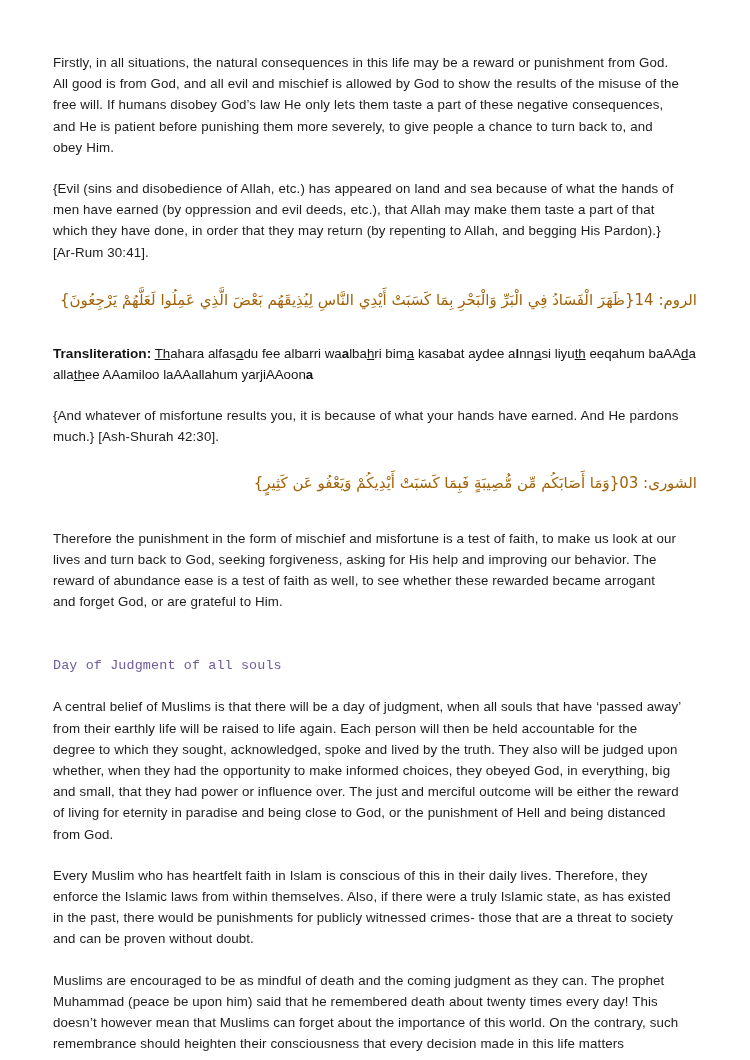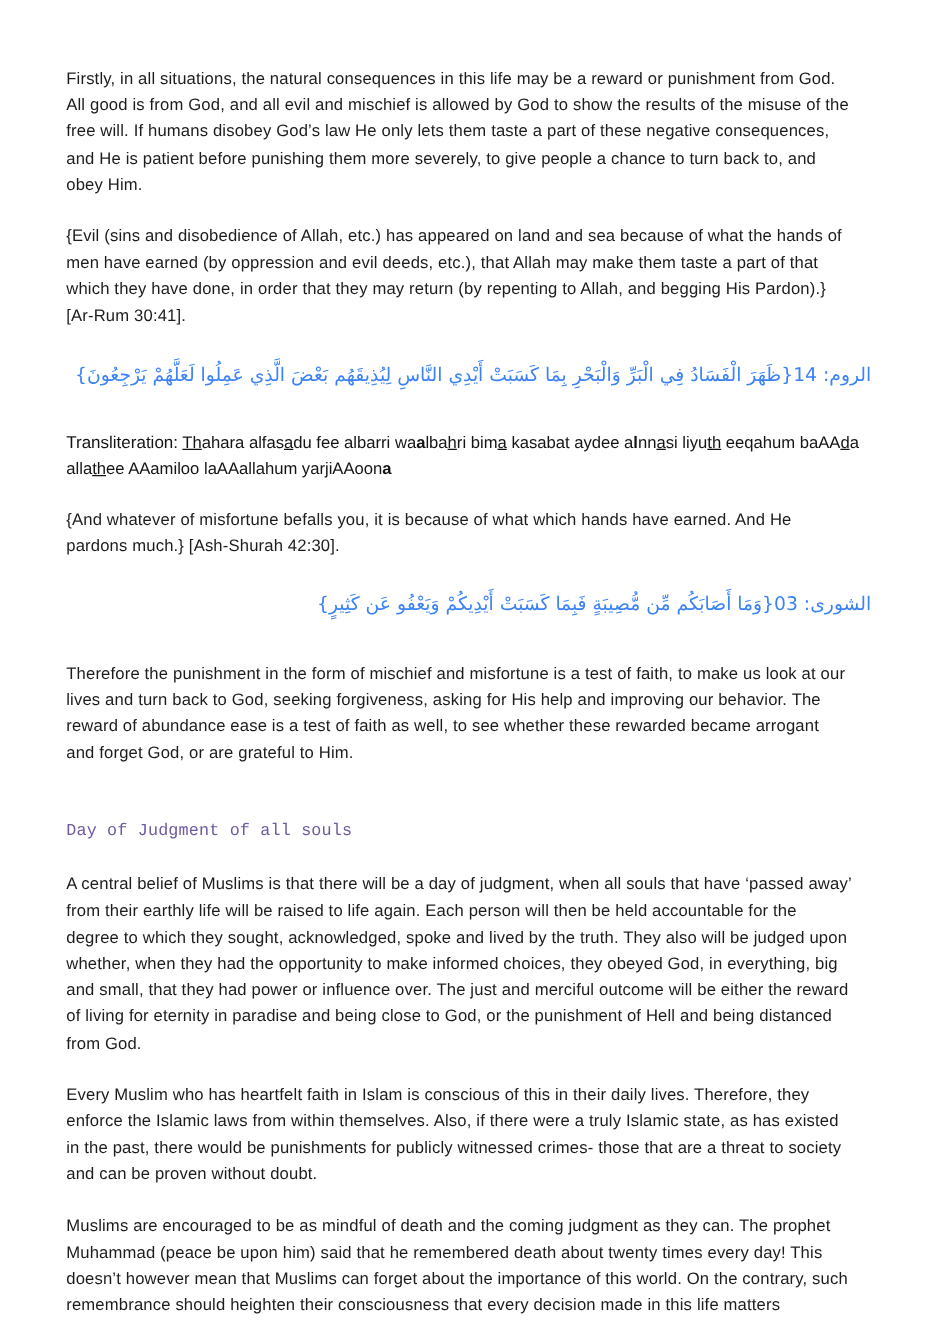--- a/index.html
+++ b/index.html
@@ -29,38 +29,38 @@
     font-size: 13.3px;
     line-height: 21.2px;
     text-align: left;
     color: #1c1c1c;
     letter-spacing: 0.01em;
   }
   .arabic-line {
     margin: 0 0 22px 0;
     font-size: 15px;
     line-height: 30px;
-    color: #3b82f6;
+    color: #a16207;
     text-align: right;
     direction: rtl;
     unicode-bidi: bidi-override;
     font-family: "DejaVu Sans", "Liberation Sans", sans-serif;
     white-space: nowrap;
     overflow: hidden;
   }
   .arabic-line.first { margin-top: 22px; margin-bottom: 28px; }
   .arabic-line.second { margin-top: 14px; margin-bottom: 30px; }
   .translit {
     margin: 0 0 20px 0;
     font-size: 13.3px;
     line-height: 21.2px;
     color: #141414;
   }
   .translit .lbl {
-    font-weight: normal;
+    font-weight: bold;
     font-size: 13.6px;
   }
   .translit u { text-decoration: underline; }
   .translit b { font-weight: bold; }
   h2.section-heading {
     margin: 0 0 20px 0;
     font-size: 13.4px;
     line-height: 20px;
     font-weight: normal;
     color: #6f5a9e;
@@ -78,21 +78,21 @@
     <p class="body-para">Firstly, in all situations, the natural consequences in this life may be a reward or punishment from God. All good is from God, and all evil and mischief is allowed by God to show the results of the misuse of the free will. If humans disobey God’s law He only lets them taste a part of these negative consequences, and He is patient before punishing them more severely, to give people a chance to turn back to, and obey Him.</p>
 
     <p class="body-para">{Evil (sins and disobedience of Allah, etc.) has appeared on land and sea because of what the hands of men have earned (by oppression and evil deeds, etc.), that Allah may make them taste a part of that which they have done, in order that they may return (by repenting to Allah, and begging His Pardon).} [Ar-Rum 30:41].</p>
 
     <div class="arabic-line first">الروم: 41{ظَهَرَ الْفَسَادُ فِي الْبَرِّ وَالْبَحْرِ بِمَا كَسَبَتْ أَيْدِي النَّاسِ لِيُذِيقَهُم بَعْضَ الَّذِي عَمِلُوا لَعَلَّهُمْ يَرْجِعُونَ}</div>
 
     <p class="translit">
       <span class="lbl">Transliteration:</span><span> <u>Th</u>ahara alfas<u>a</u>du fee albarri wa<b>a</b>lba<u>h</u>ri bim<u>a</u> kasabat aydee a<b>l</b>nn<u>a</u>si liyu<u>th</u> eeqahum baAA<u>d</u>a alla<u>th</u>ee AAamiloo laAAallahum yarjiAAoon<b>a</b></span>
     </p>
 
-    <p class="body-para">{And whatever of misfortune befalls you, it is because of what which hands have earned. And He pardons much.} [Ash-Shurah 42:30].</p>
+    <p class="body-para">{And whatever of misfortune results you, it is because of what your hands have earned. And He pardons much.} [Ash-Shurah 42:30].</p>
 
     <div class="arabic-line second">الشورى: 30{وَمَا أَصَابَكُم مِّن مُّصِيبَةٍ فَبِمَا كَسَبَتْ أَيْدِيكُمْ وَيَعْفُو عَن كَثِيرٍ}</div>
 
 
     <p class="body-para">Therefore the punishment in the form of mischief and misfortune is a test of faith, to make us look at our lives and turn back to God, seeking forgiveness, asking for His help and improving our behavior. The reward of abundance ease is a test of faith as well, to see whether these rewarded became arrogant and forget God, or are grateful to Him.</p>
 
     <div class="spacer-lg"></div>
 
     <h2 class="section-heading">Day of Judgment of all souls</h2>
 

